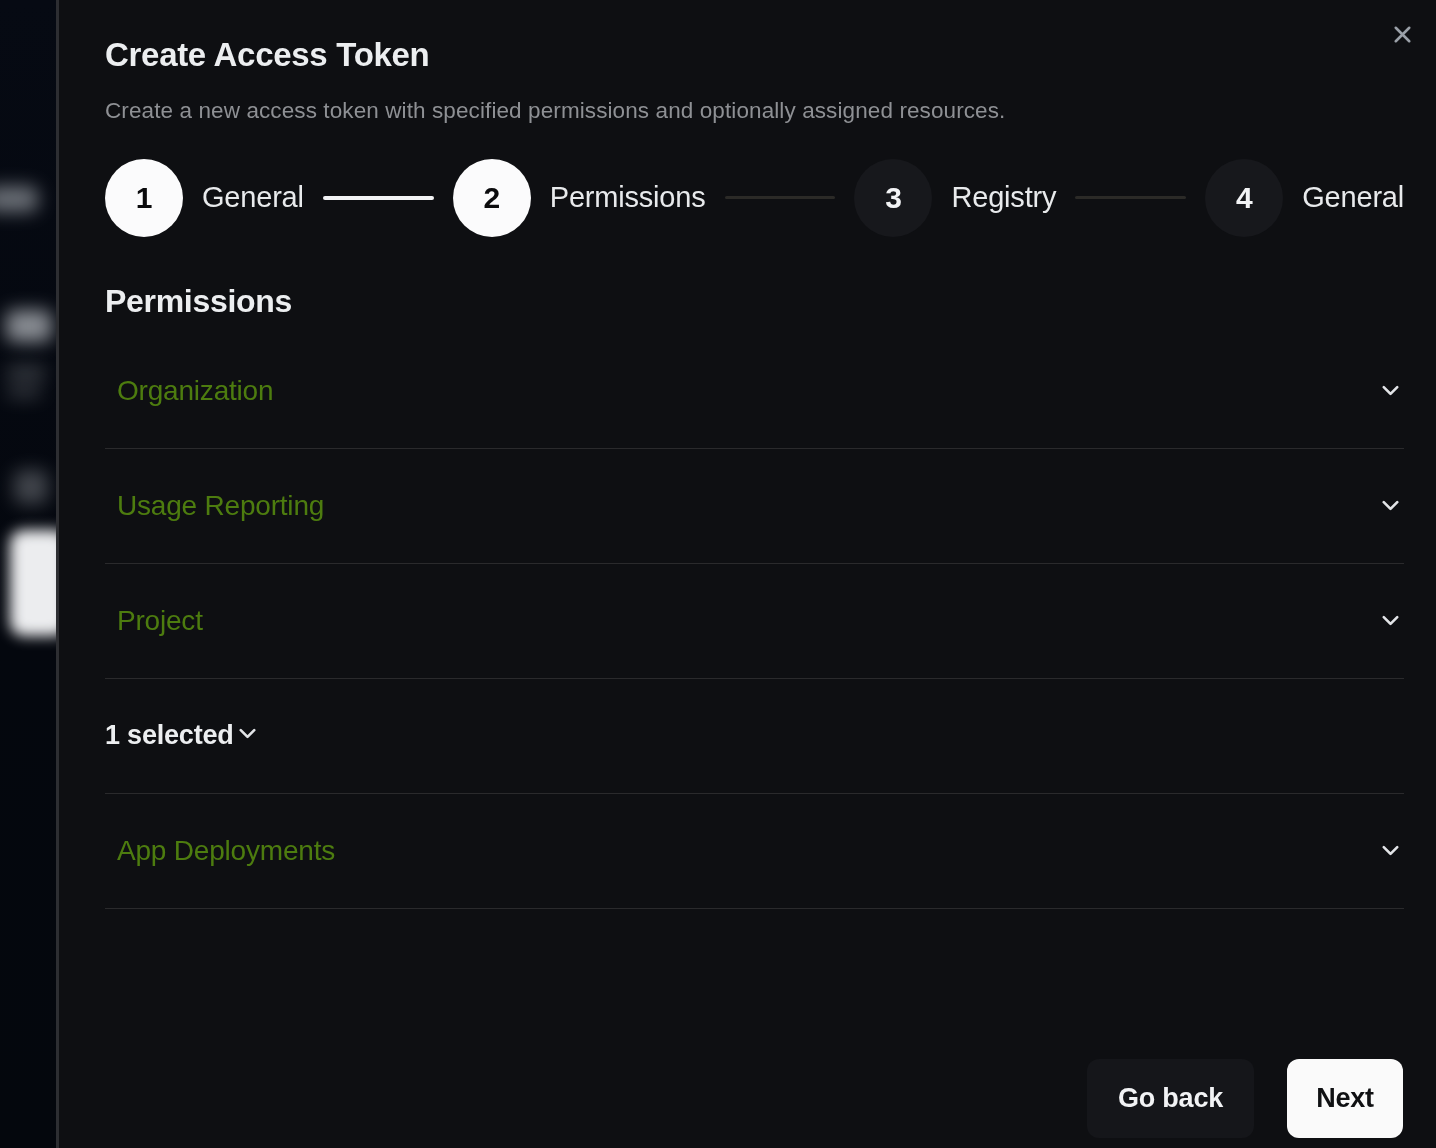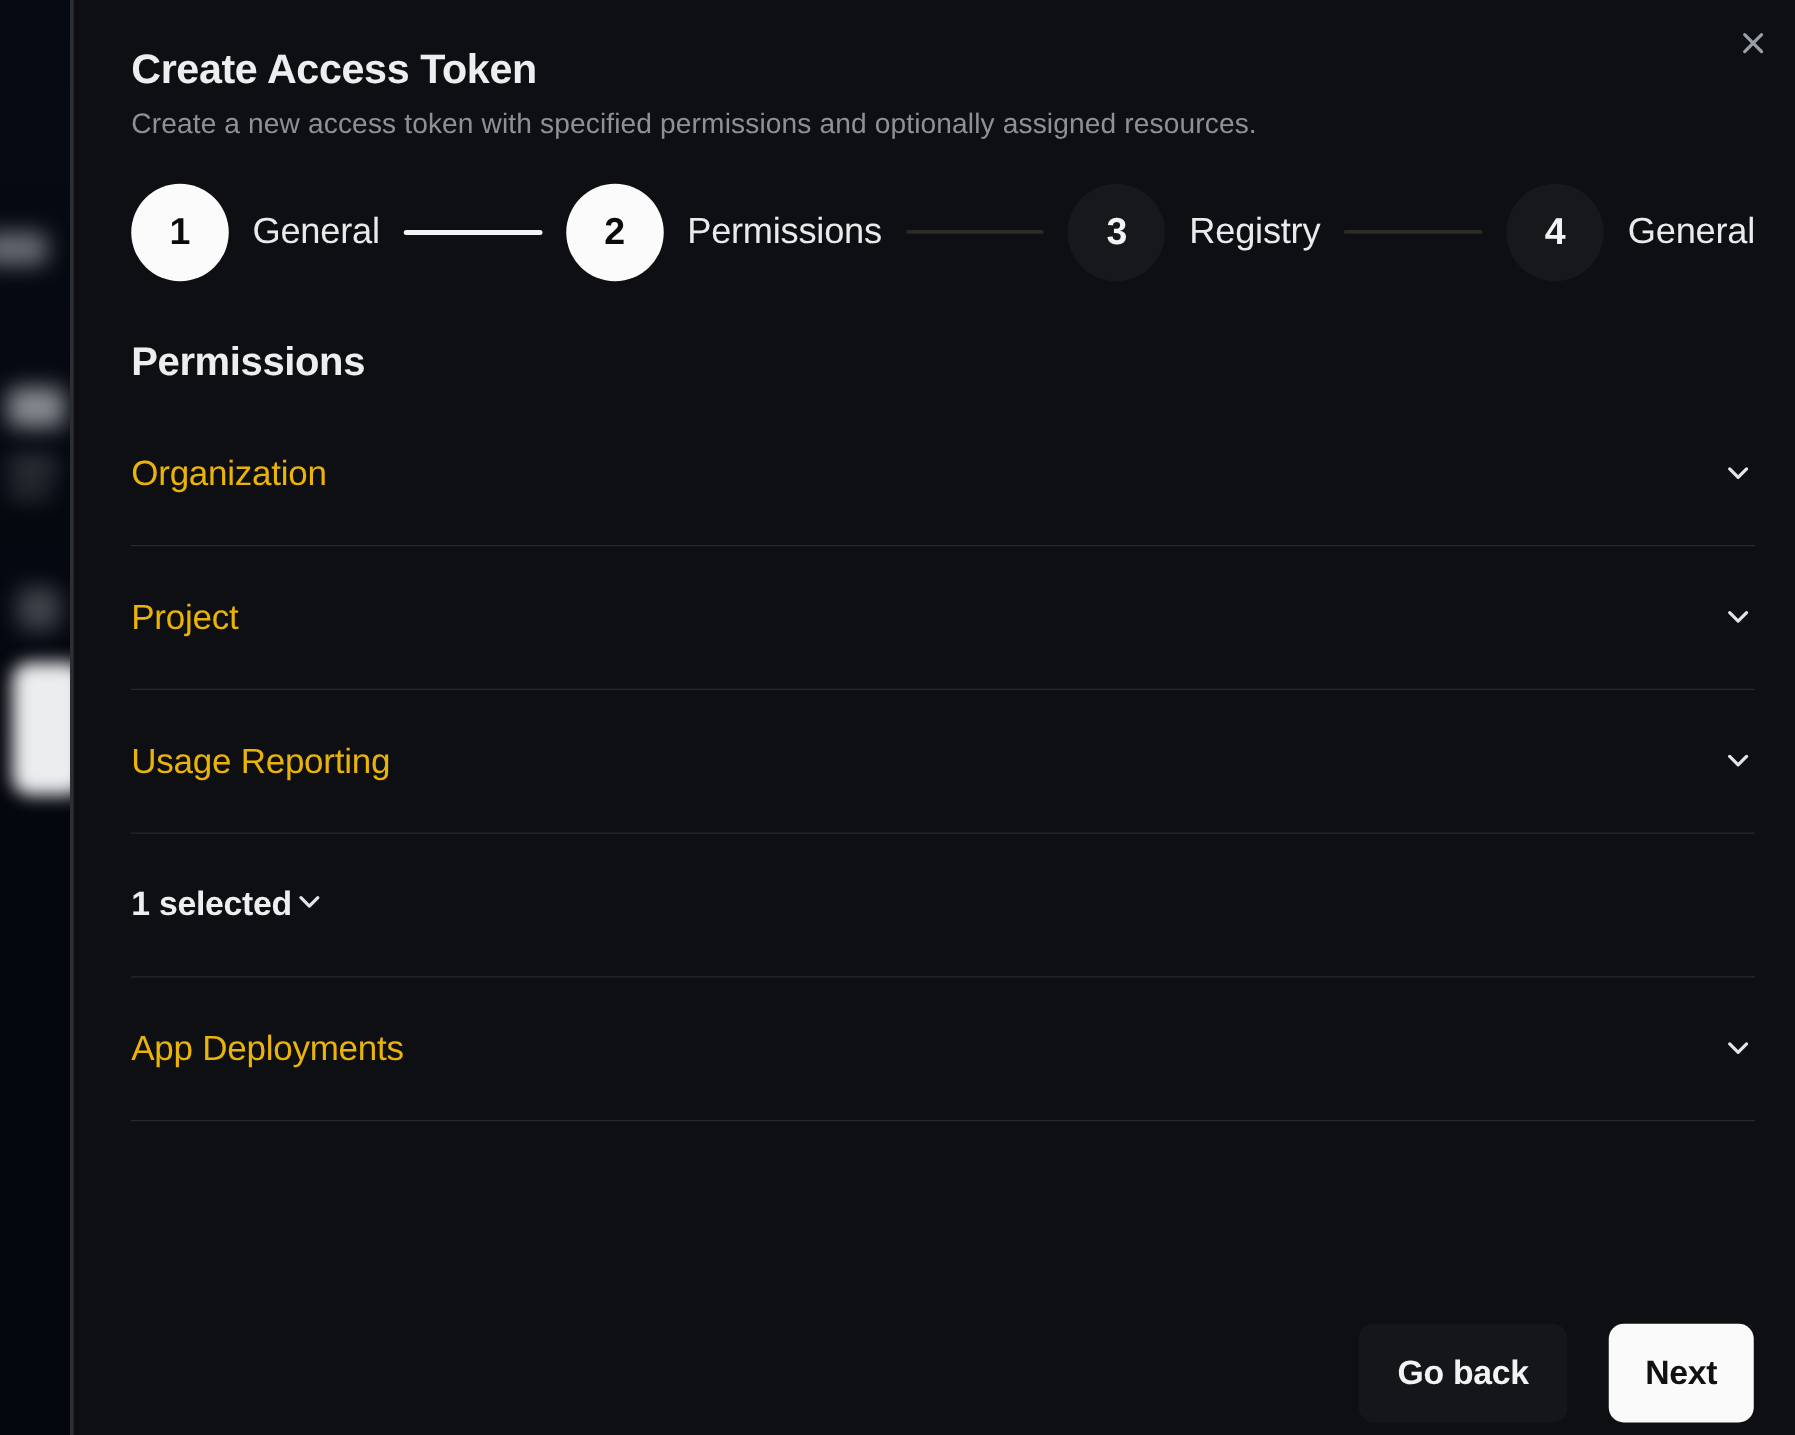--- a/index.html
+++ b/index.html
@@ -38,21 +38,21 @@
     width:32px; height:32px;
     display:flex; align-items:center; justify-content:center;
     cursor:pointer; background:transparent; border:none;
   }
 
   .modal-title {
     font-size:33px; font-weight:700; letter-spacing:-0.3px;
     color:#eceef0; line-height:1.15;
   }
   .modal-subtitle {
-    margin-top:12px;
+    margin-top:24px;
     font-size:22.5px; font-weight:400; letter-spacing:0.1px;
     color:#8e9094;
   }
 
   
   .stepper {
     margin-top:35px;
     display:flex; align-items:center; gap:19px;
     height:78px;
   }
@@ -75,21 +75,21 @@
     font-size:32px; font-weight:700; letter-spacing:-0.3px;
     color:#eceef0;
   }
   .accordion { margin-top:14px; }
   .acc-row {
     height:115px;
     display:flex; align-items:center; justify-content:space-between;
     border-bottom:1px solid #2a2a2c;
     cursor:pointer;
   }
-  .acc-label { font-size:28px; font-weight:500; color:#eab308; letter-spacing:-0.2px; }
+  .acc-label { font-size:28px; font-weight:500; color:#4d7c0f; letter-spacing:-0.2px;margin-left:12px; }
   .acc-right { display:flex; align-items:flex-start; }
   .acc-selected { font-size:27px; font-weight:600; color:#eceef0; letter-spacing:-0.2px; }
   .acc-selected:empty { display:none; }
   .chevron { width:27px; height:27px; flex:none; display:block; }
 
   
   .footer {
     position:absolute; right:33px; bottom:10px;
     display:flex; align-items:center; gap:33px;
   }
@@ -156,31 +156,31 @@
       <span class="acc-label">Organization</span>
       <span class="acc-right">
 
         <svg class="chevron" viewBox="0 0 24 24">
           <path d="M6 9 L12 15 L18 9" fill="none" stroke="#e2e4e7" stroke-width="2.3" stroke-linecap="round" stroke-linejoin="round"></path>
         </svg>
       </span>
     </div>
 
     <div class="acc-row">
+      <span class="acc-label">Usage Reporting</span>
+      <span class="acc-right">
+
+        <svg class="chevron" viewBox="0 0 24 24">
+          <path d="M6 9 L12 15 L18 9" fill="none" stroke="#e2e4e7" stroke-width="2.3" stroke-linecap="round" stroke-linejoin="round"></path>
+        </svg>
+      </span>
+    </div>
+
+    <div class="acc-row">
       <span class="acc-label">Project</span>
-      <span class="acc-right">
-
-        <svg class="chevron" viewBox="0 0 24 24">
-          <path d="M6 9 L12 15 L18 9" fill="none" stroke="#e2e4e7" stroke-width="2.3" stroke-linecap="round" stroke-linejoin="round"></path>
-        </svg>
-      </span>
-    </div>
-
-    <div class="acc-row">
-      <span class="acc-label">Usage Reporting</span>
       <span class="acc-right">
 
         <svg class="chevron" viewBox="0 0 24 24">
           <path d="M6 9 L12 15 L18 9" fill="none" stroke="#e2e4e7" stroke-width="2.3" stroke-linecap="round" stroke-linejoin="round"></path>
         </svg>
       </span>
     </div>
 
     <div class="acc-row">
       <span class="acc-right">

